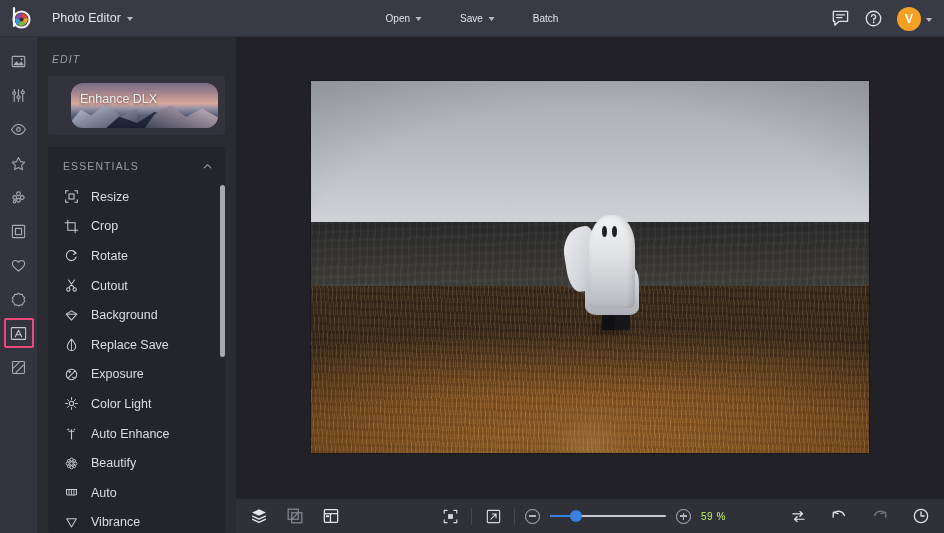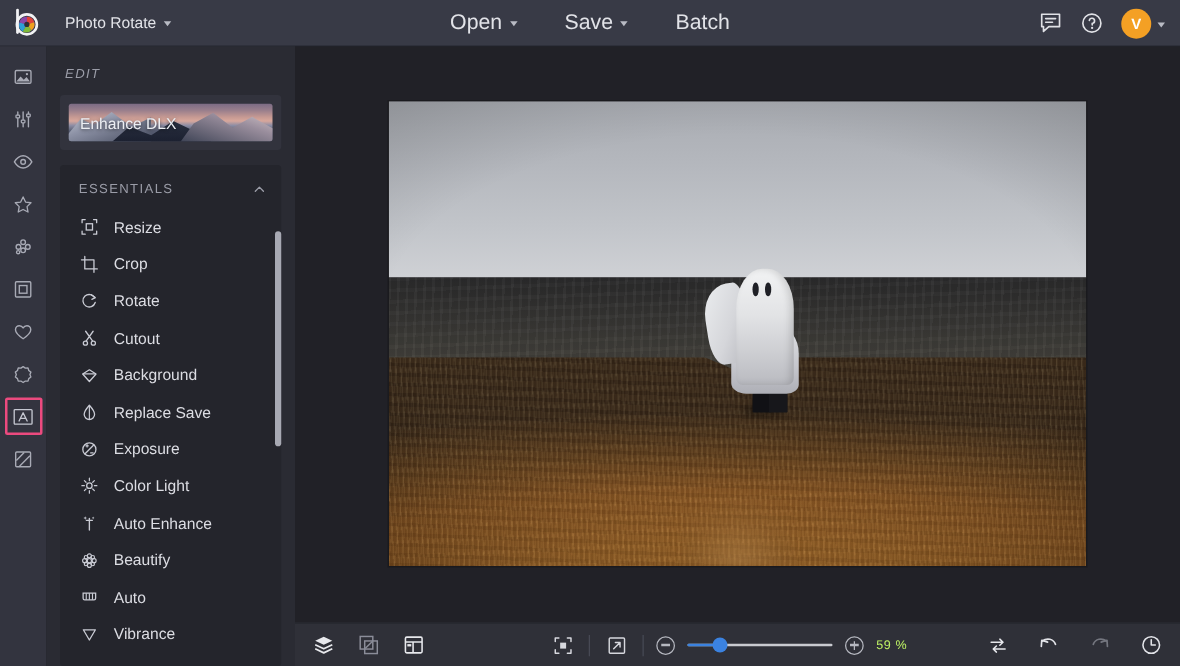--- a/index.html
+++ b/index.html
@@ -31,21 +31,21 @@
   }
   .caret { display:inline-block; width:0;height:0;
     border-left:3.5px solid transparent;border-right:3.5px solid transparent;
     border-top:4px solid #b9bbc4; margin-top:2px;}
   .center-actions {
     position: absolute; left: 50%; transform: translateX(-50%);
     display: flex; align-items: center; gap: 12px;
   }
   .tb-btn {
     display: flex; align-items: center; gap: 6px;
-    font-size: 17px; color: #e2e3e8;
+    font-size: 10px; color: #e2e3e8;
     padding: 5px 13px; border-radius: 3px; cursor: default;
     background: transparent; border: none;
     font-family: "Liberation Sans", sans-serif;
   }
   .right-actions {
     position: absolute; right: 12px; top: 0; height: 37px;
     display: flex; align-items: center; gap: 14px;
   }
   .avatar {
     width: 24px; height: 24px; border-radius: 50%;
@@ -81,24 +81,25 @@
   }
   .sidebar-title {
     font-size: 10.5px; letter-spacing: 1.1px; color: #9b9da8;
     padding: 16px 0 11px 15px; text-transform: uppercase; font-style: italic;
   }
   .promo {
     margin: 0 11px 12px 11px; background: #32333d;
     border-radius: 3px; padding: 7px;
   }
   .promo-card {
-    position: relative; height: 30px; border-radius: 2px;
+    position: relative; height: 45px; border-radius: 12px;
     overflow: hidden;
     background:
       linear-gradient(to bottom, #7b6b84 0%, #9a7f8c 18%, #c79a93 36%, #d8a79c 46%, #8d8da4 58%, #5a6075 72%, #3b4356 100%);
+    margin-left: 16px;
   }
   .promo-card .mtn-left {
     position: absolute; bottom: -1px; left: -6px; width: 72px; height: 26px;
     background: linear-gradient(to bottom right, #cfd4e0 0%, #8b90a4 45%, #43495c 100%);
     clip-path: polygon(0% 100%, 22% 26%, 36% 48%, 56% 6%, 78% 52%, 100% 22%, 100% 100%);
   }
   .promo-card .mtn-mid {
     position: absolute; bottom: -1px; left: 34px; width: 80px; height: 21px;
     background: linear-gradient(to bottom, #2c3242 0%, #1b2030 100%);
     clip-path: polygon(0% 100%, 18% 40%, 40% 72%, 62% 18%, 86% 62%, 100% 38%, 100% 100%);
@@ -292,21 +293,21 @@
         <circle cx="11.5" cy="13.5" r="6.2" fill="#6f3f86"></circle>
         <path d="M11.5 7.3 A6.2 6.2 0 0 1 17.4 11.8 L11.5 13.5 Z" fill="#e0443a"></path>
         <path d="M17.4 11.8 A6.2 6.2 0 0 1 15.2 18.2 L11.5 13.5 Z" fill="#f0a11e"></path>
         <path d="M15.2 18.2 A6.2 6.2 0 0 1 8.1 19.1 L11.5 13.5 Z" fill="#7fbb3a"></path>
         <path d="M8.1 19.1 A6.2 6.2 0 0 1 5.6 12.0 L11.5 13.5 Z" fill="#2f9fd6"></path>
         <path d="M5.6 12.0 A6.2 6.2 0 0 1 11.5 7.3 L11.5 13.5 Z" fill="#8b47a8"></path>
         <circle cx="11.5" cy="13.5" r="2.1" fill="#2d2e36"></circle>
       </svg>
     </div>
     <div class="app-menu">
-      <span>Photo Rotate</span>
+      <span>Photo Editor</span>
       <span class="caret"></span>
     </div>
 
     <div class="center-actions">
       <button class="tb-btn">
         <span>Open</span>
         <span class="caret"></span>
       </button>
       <button class="tb-btn">
         <span>Save</span>

